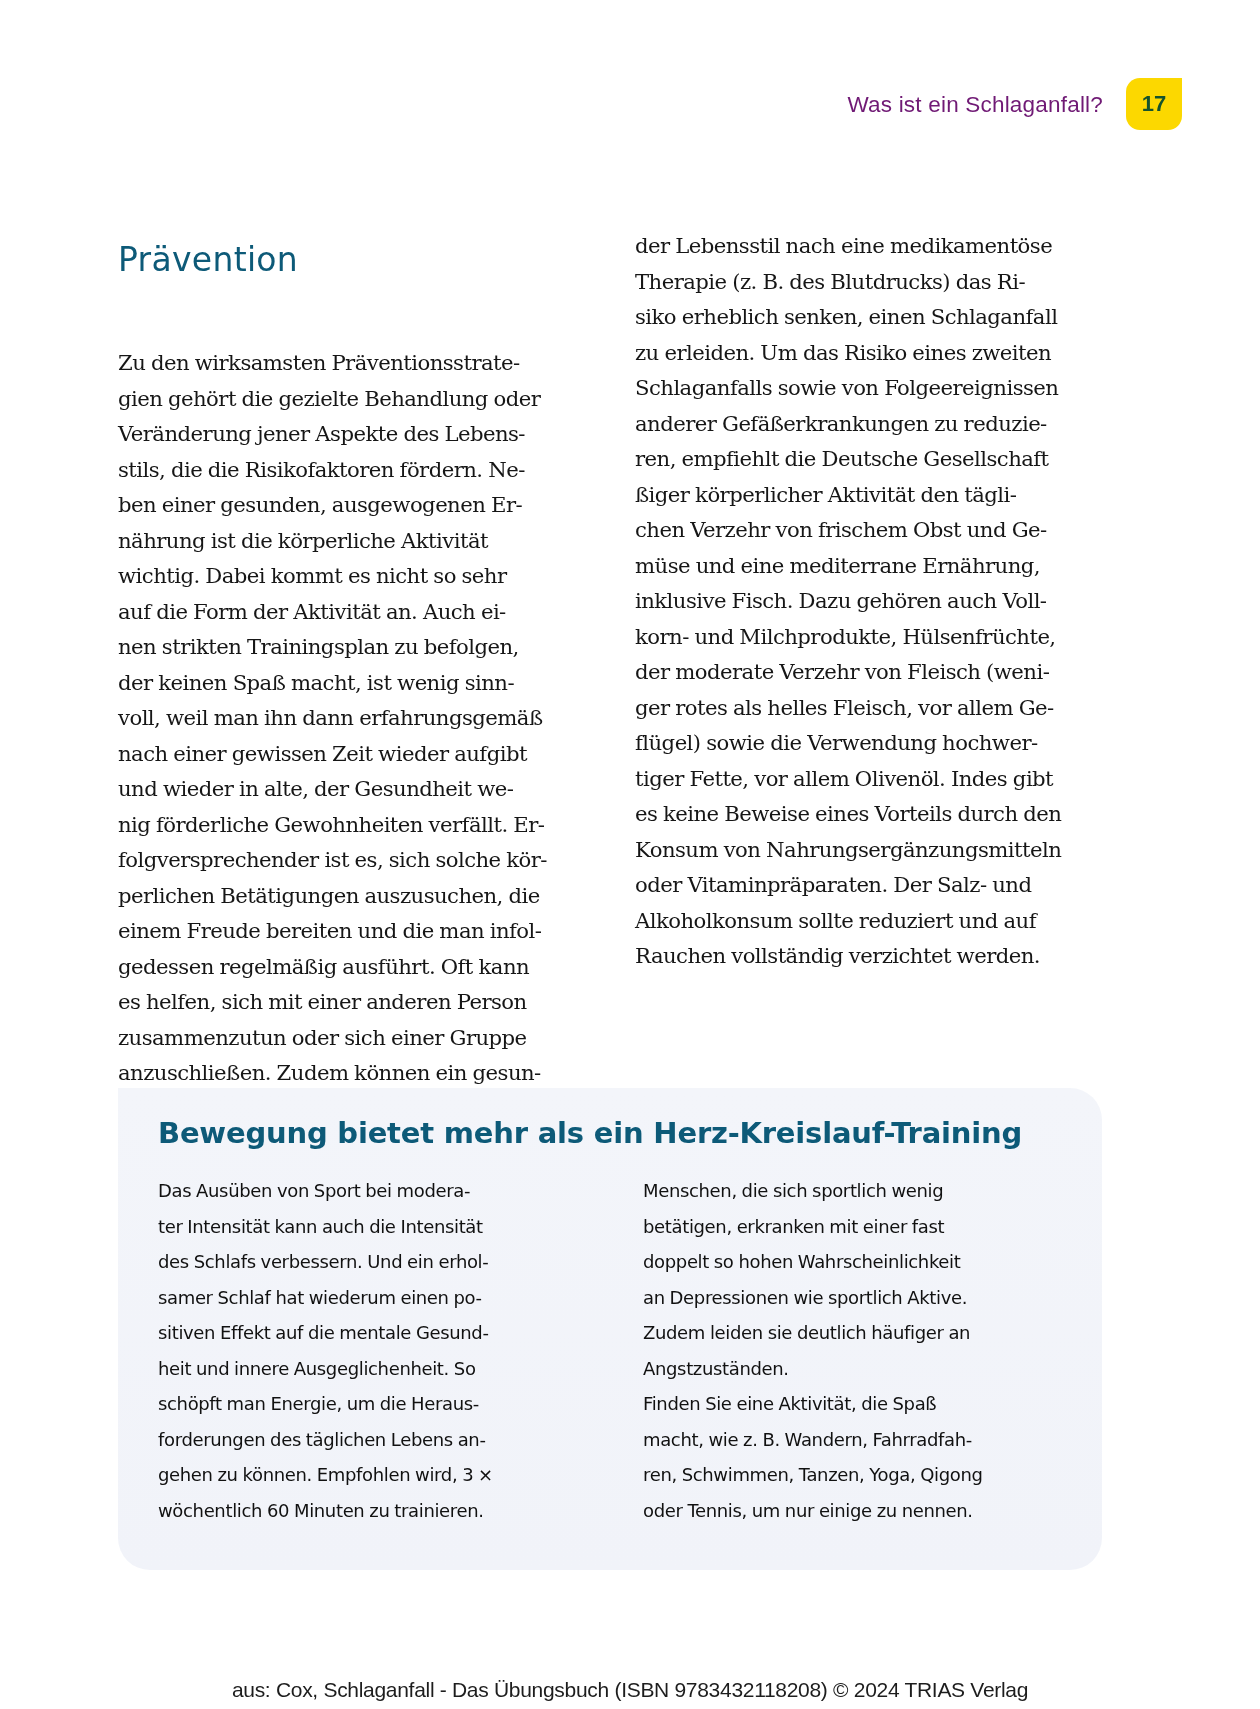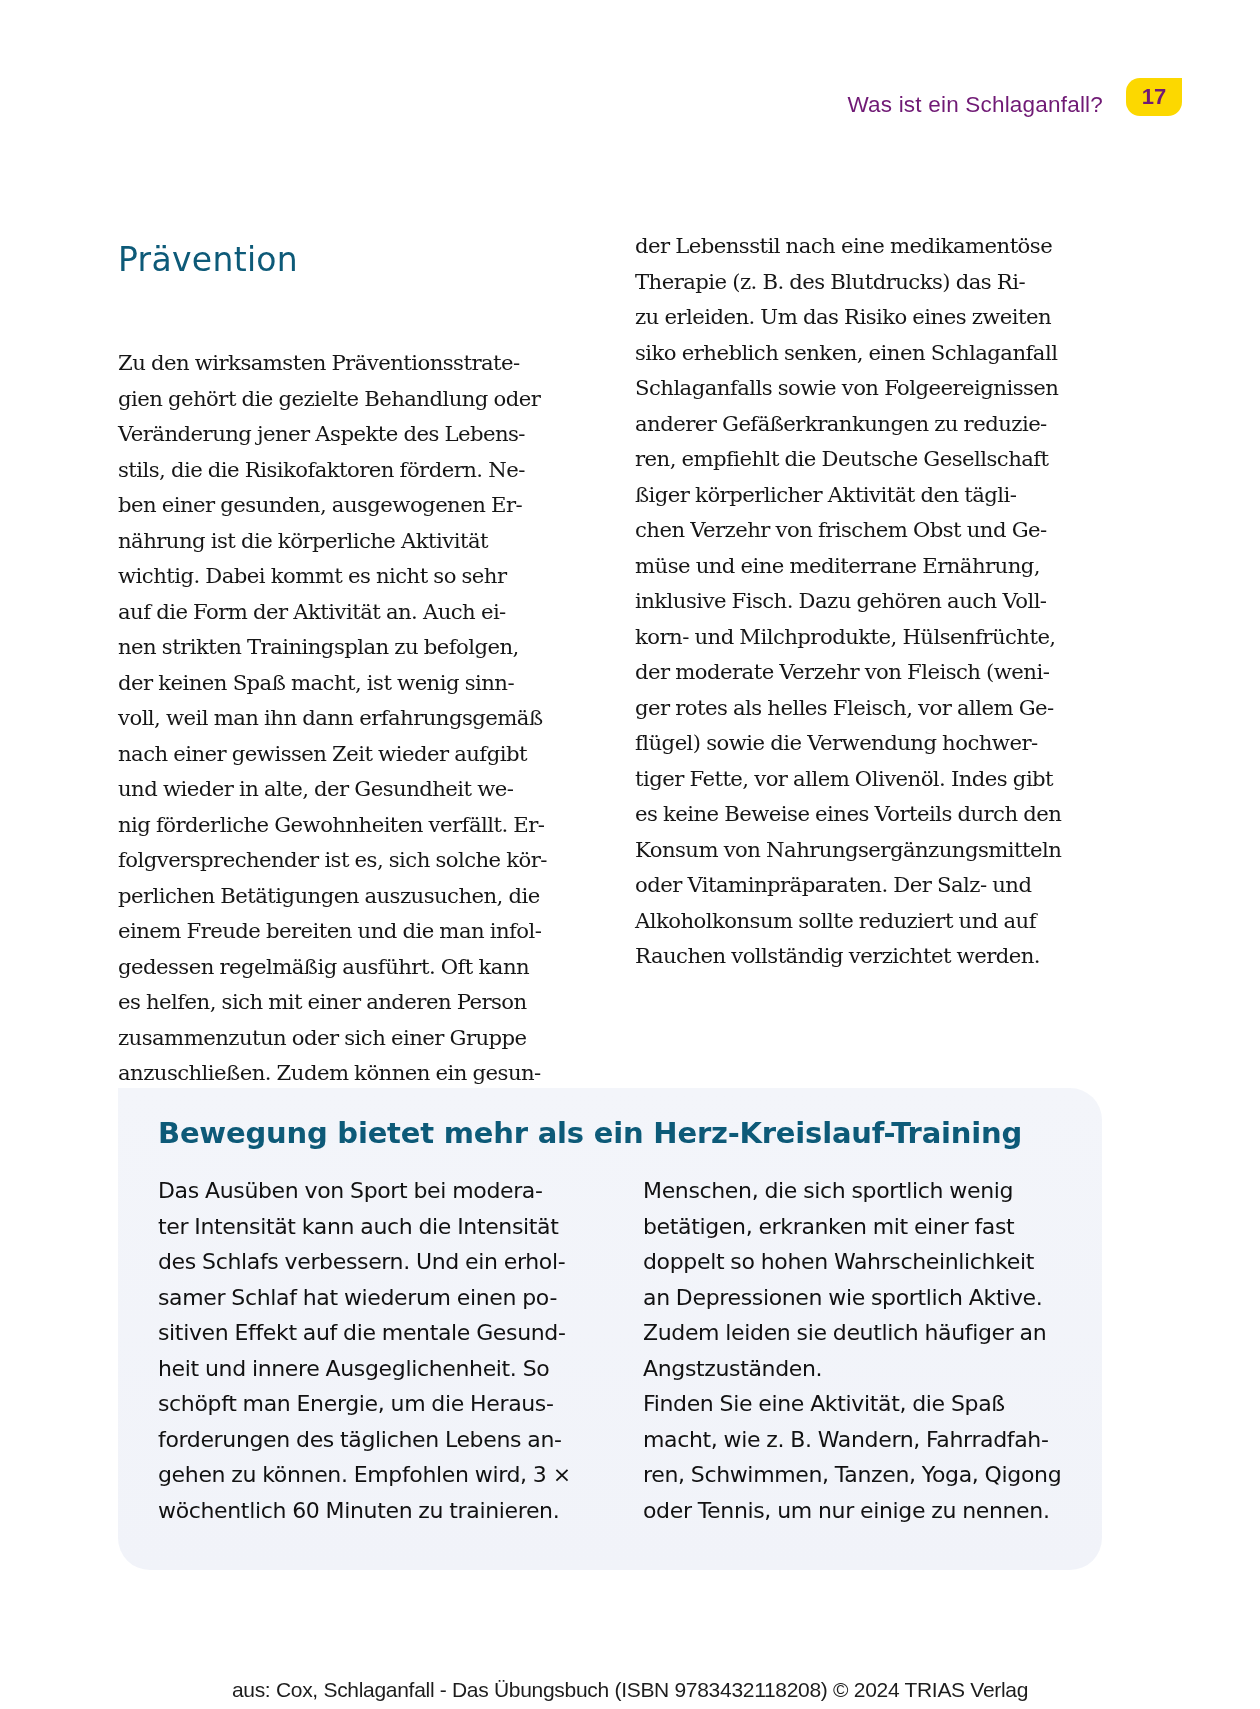--- a/index.html
+++ b/index.html
@@ -5,25 +5,25 @@
   html, body { margin: 0; padding: 0; background: #ffffff; }
   body { width: 1260px; height: 1709px; position: relative; overflow: hidden; }
   .page { position: absolute; left: 0; top: 0; width: 1260px; height: 1709px; }
 
   .running-head {
     position: absolute; right: 157px; top: 92px;
     font-family: "Liberation Sans", sans-serif; font-size: 22.5px;
     color: #701a75; letter-spacing: 0.2px; white-space: nowrap;
   }
   .page-badge {
-    position: absolute; left: 1126px; top: 78px; width: 56px; height: 38px;
+    position: absolute; left: 1126px; top: 78px; width: 56px; height: 52px;
     background: #fcd800; border-radius: 14px 0 14px 14px;
     display: flex; align-items: center; justify-content: center;
     font-family: "Liberation Sans", sans-serif; font-weight: bold;
-    font-size: 22px; color: #701a75;
+    font-size: 22px; color: #14532d;
   }
 
   .section-title {
     position: absolute; left: 118px; top: 240px;
     font-family: "DejaVu Sans", sans-serif; font-size: 33px;
     color: #0d5a78; font-weight: normal; margin: 0; letter-spacing: 0.3px;
   }
 
   .col {
     position: absolute; font-family: "DejaVu Serif", serif;
@@ -39,21 +39,21 @@
     background: linear-gradient(180deg, #f3f5fa 0%, #f1f3f9 100%);
     border-radius: 0 32px 32px 32px;
   }
   .infobox-title {
     position: absolute; left: 40px; top: 28px; margin: 0;
     font-family: "DejaVu Sans", sans-serif; font-weight: bold; font-size: 29px;
     color: #0d5a78; letter-spacing: -0.2px; white-space: nowrap;
   }
   .box-col {
     position: absolute; font-family: "DejaVu Sans", sans-serif;
-    font-size: 22px; line-height: 35.5px; color: #111111;
+    font-size: 18px; line-height: 35.5px; color: #111111;
     white-space: nowrap; letter-spacing: -0.35px; word-spacing: -0.5px;
   }
   .box-col-left { left: 40px; top: 85px; }
   .box-col-right { left: 517px; top: 85px; margin-left: 8px; }
 
   .footer {
     position: absolute; left: 0; width: 1260px; top: 1678px; text-align: center;
     font-family: "Liberation Sans", sans-serif; font-size: 21px; color: #1d1d1d;
     letter-spacing: -0.3px; white-space: nowrap;
   }
@@ -89,22 +89,22 @@
       <span class="line">perlichen Betätigungen auszusuchen, die</span>
       <span class="line">einem Freude bereiten und die man infol-</span>
       <span class="line">gedessen regelmäßig ausführt. Oft kann</span>
       <span class="line">es helfen, sich mit einer anderen Person</span>
       <span class="line">zusammenzutun oder sich einer Gruppe</span>
       <span class="line">anzuschließen. Zudem können ein gesun-</span>
     </div>
   <div class="col col-right">
       <span class="line">der Lebensstil nach eine medikamentöse</span>
       <span class="line">Therapie (z. B. des Blutdrucks) das Ri-</span>
+      <span class="line">siko erheblich senken, einen Schlaganfall</span>
       <span class="line">zu erleiden. Um das Risiko eines zweiten</span>
-      <span class="line">siko erheblich senken, einen Schlaganfall</span>
       <span class="line">Schlaganfalls sowie von Folgeereignissen</span>
       <span class="line">anderer Gefäßerkrankungen zu reduzie-</span>
       <span class="line">ren, empfiehlt die Deutsche Gesellschaft</span>
       <span class="line">ßiger körperlicher Aktivität den tägli-</span>
       <span class="line">chen Verzehr von frischem Obst und Ge-</span>
       <span class="line">müse und eine mediterrane Ernährung,</span>
       <span class="line">inklusive Fisch. Dazu gehören auch Voll-</span>
       <span class="line">korn- und Milchprodukte, Hülsenfrüchte,</span>
       <span class="line">der moderate Verzehr von Fleisch (weni-</span>
       <span class="line">ger rotes als helles Fleisch, vor allem Ge-</span>

